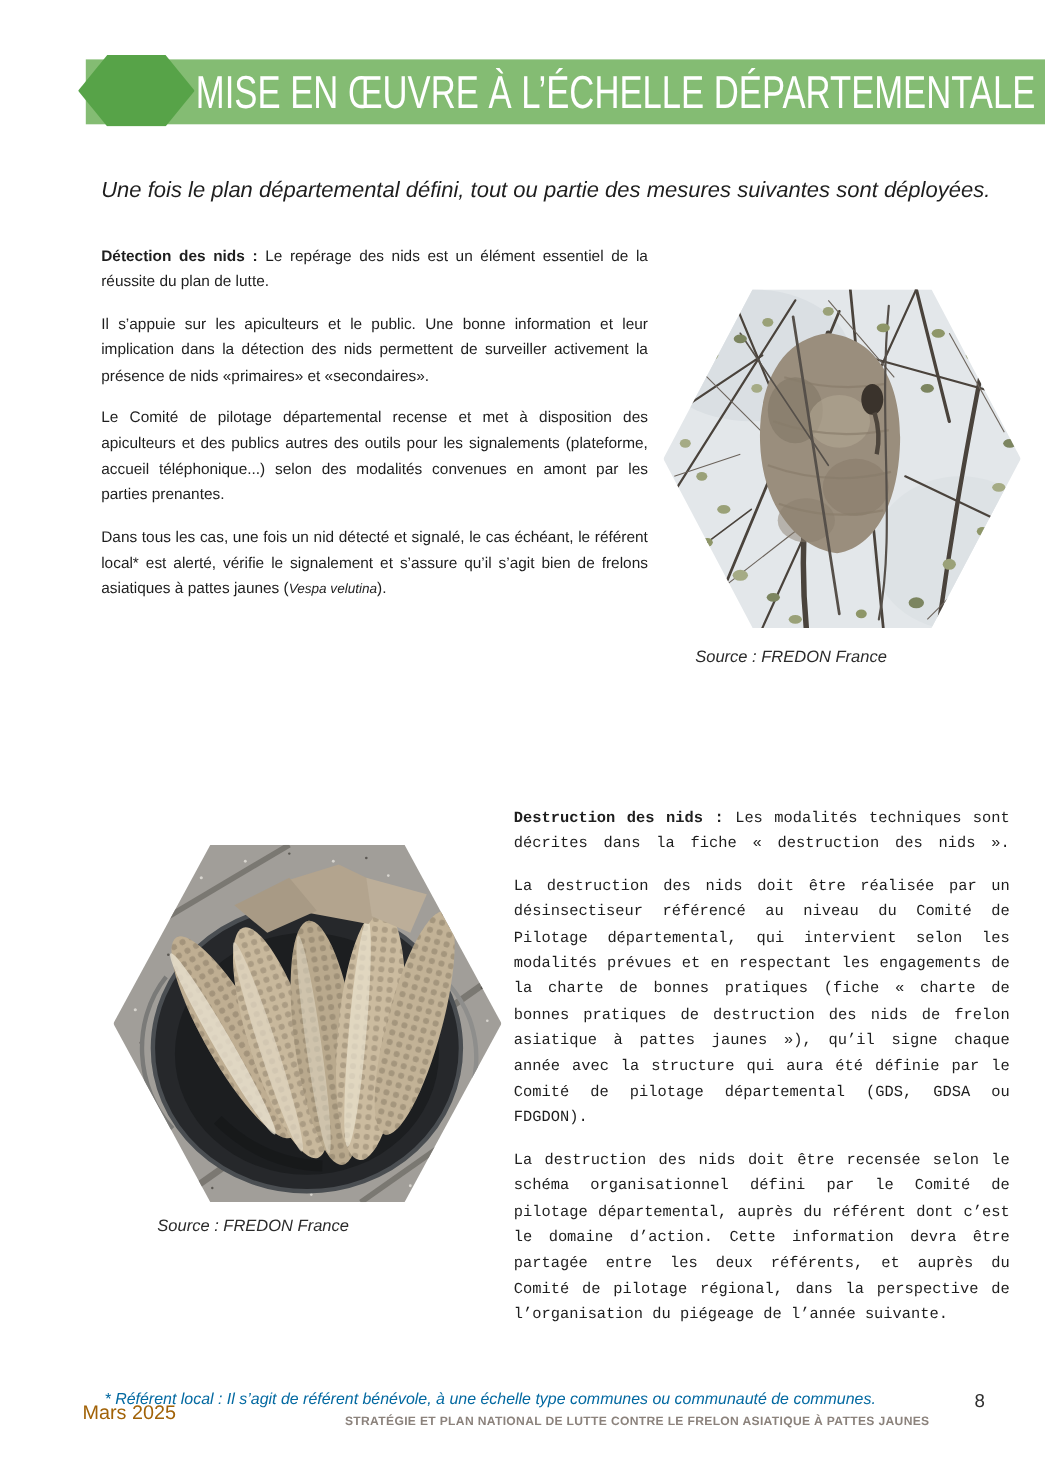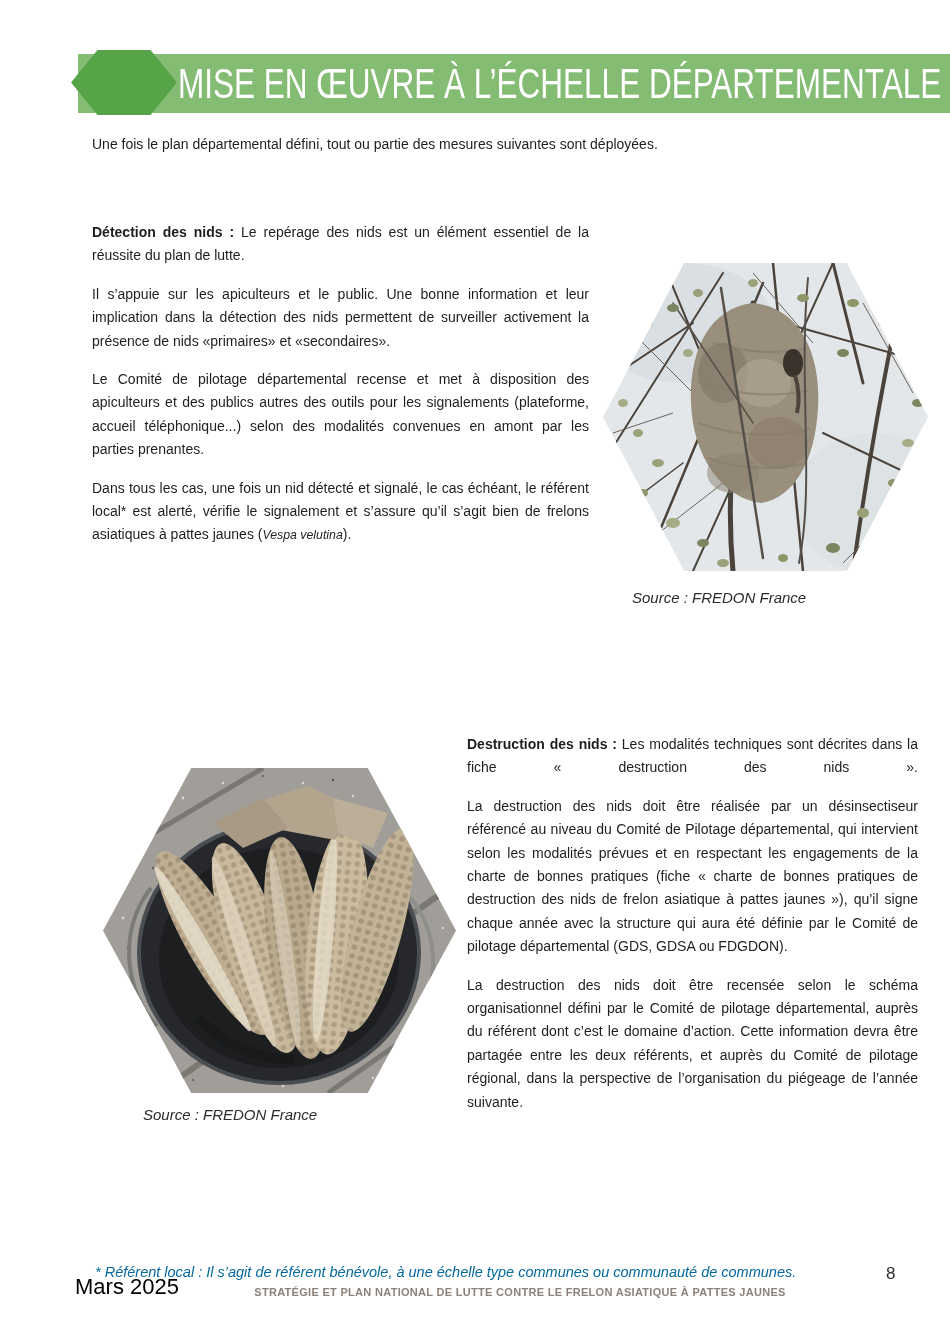--- a/index.html
+++ b/index.html
@@ -13,42 +13,42 @@
   .banner-title{
     display:inline-block;white-space:nowrap;margin-left:100px;line-height:59px;
     font-size:42px;font-weight:300;color:#ffffff;letter-spacing:0px;
     transform:scaleX(0.75);transform-origin:left center;
   }
   .deco-hex{
     position:absolute;left:31px;top:50px;width:106px;height:65px;background:var(--hexagon-green,#57A348);
     clip-path:polygon(25% 0%,75% 0%,100% 50%,75% 100%,25% 100%,0% 50%);
   }
   
-  .intro{position:absolute;left:52px;top:122px;font-size:14px;white-space:nowrap;}
+  .intro{position:absolute;left:52px;top:142px;font-size:20px;white-space:nowrap;font-style:italic;}
   .amber-heading{position:absolute;left:52px;top:160px;margin:0;font-size:19px;font-weight:bold;color:var(--heading-amber,#F5BE3B);}
   .col{position:absolute;text-align:justify;font-size:14px;line-height:23.4px;hyphens:none;}
   .col p{margin:0 0 15px 0;}
   .col-left{left:52px;top:221px;width:497px;}
-  .col-right{left:427px;top:733px;width:451px;}
+  .col-right{left:427px;top:733px;width:451px;font-family:Liberation Mono, monospace;}
   .force-last{text-align-last:justify;}
   .lead{font-weight:bold;}
   .latin{font-style:italic;font-size:0.88em;}
   
   .hex-photo{position:absolute;margin:0;padding:0;clip-path:polygon(25% 0%,75% 0%,100% 50%,75% 100%,25% 100%,0% 50%);}
   .hex-photo svg{display:block;}
   .hex1{left:563px;top:263px;width:325px;height:308px;}
   .hex2{left:63px;top:768px;width:353px;height:325px;}
   .caption{position:absolute;font-style:italic;font-size:15px;color:#2b2b2b;white-space:nowrap;}
   .caption1{left:592px;top:589px;}
   .caption2{left:103px;top:1106px;}
   
   .footnote{position:absolute;left:55px;top:1249px;font-style:italic;font-size:14.5px;white-space:nowrap;color:#0369a1;}
-  .footer-date{position:absolute;left:35px;top:1274px;font-size:22px;color:#000000;}
+  .footer-date{position:absolute;left:35px;top:1274px;font-size:18px;color:#a16207;}
   .footer-doc-title{
-    position:absolute;left:155px;top:1286px;width:650px;text-align:center;
+    position:absolute;left:155px;top:1286px;width:650px;text-align:right;
     font-size:11px;font-weight:bold;letter-spacing:0.3px;color:var(--footer-text,#8B827C);
   }
   .footer-page{position:absolute;left:846px;top:1264px;font-size:17px;color:#303030;}
 </style>
 </head>
 <body>
 
 <div class="page">
   <div class="right-edge"></div>
 

